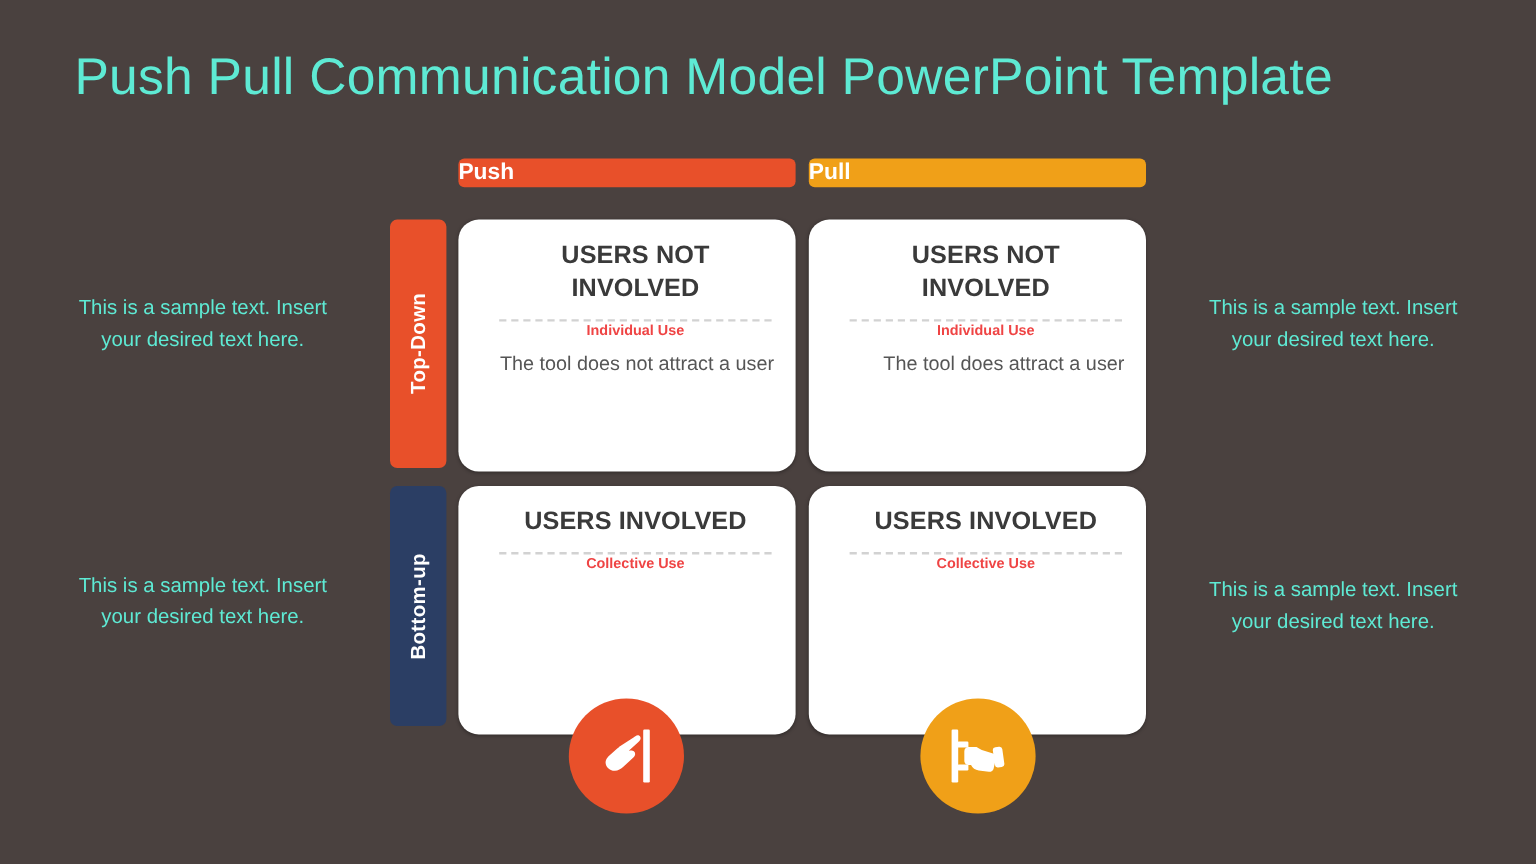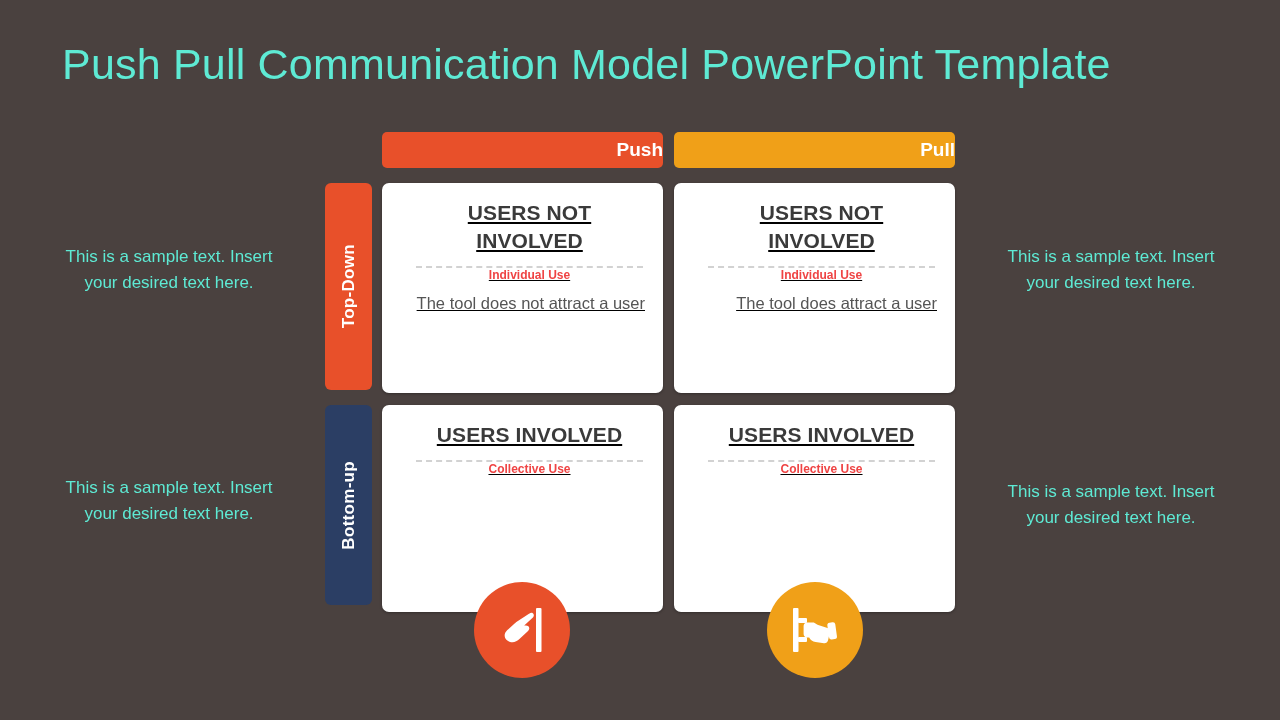--- a/index.html
+++ b/index.html
@@ -28,31 +28,31 @@
     font-size: 43px;
     font-weight: 400;
     color: #5eead4;
     letter-spacing: 0.2px;
     white-space: nowrap;
   }
 
   
   .col-header {
     position: absolute;
-    height: 36px;
+    height: 24px;
     border-radius: 5px;
     display: flex;
     align-items: center;
-    justify-content: flex-end;
+    justify-content: flex-start;
     color: #ffffff;
     font-size: 19px;
     font-weight: bold;
   }
   .col-header.push { left: 382px; top: 132px; width: 281px; background: #e8502a; }
-  .col-header.pull { left: 674px; top: 132px; width: 281px; background: #f0a018; padding-left: 44px; }
+  .col-header.pull { left: 674px; top: 132px; width: 281px; background: #f0a018; }
 
   
   .row-tab {
     position: absolute;
     left: 325px;
     width: 47px;
     border-radius: 6px;
     display: flex;
     align-items: center;
     justify-content: center;
@@ -66,25 +66,24 @@
     letter-spacing: 0.3px;
     white-space: nowrap;
   }
   .row-tab.top-down  { top: 183px; height: 207px; background: #e8502a; }
   .row-tab.bottom-up { top: 405px; height: 200px; background: #2b3e64; }
 
   
   .card {
     position: absolute;
     background: #ffffff;
-    border-radius: 7px;
+    border-radius: 17px;
     box-shadow: 0 1px 3px rgba(0,0,0,0.30);
     padding: 16px 18px 0 32px;
     text-align: center;
-    text-decoration: underline;
   }
   .card.r1c1 { left: 382px; top: 183px; width: 281px; height: 210px; }
   .card.r1c2 { left: 674px; top: 183px; width: 281px; height: 210px; }
   .card.r2c1 { left: 382px; top: 405px; width: 281px; height: 207px; }
   .card.r2c2 { left: 674px; top: 405px; width: 281px; height: 207px; }
 
   .card-heading {
     font-size: 21px;
     font-weight: bold;
     color: #3a3a3a;

